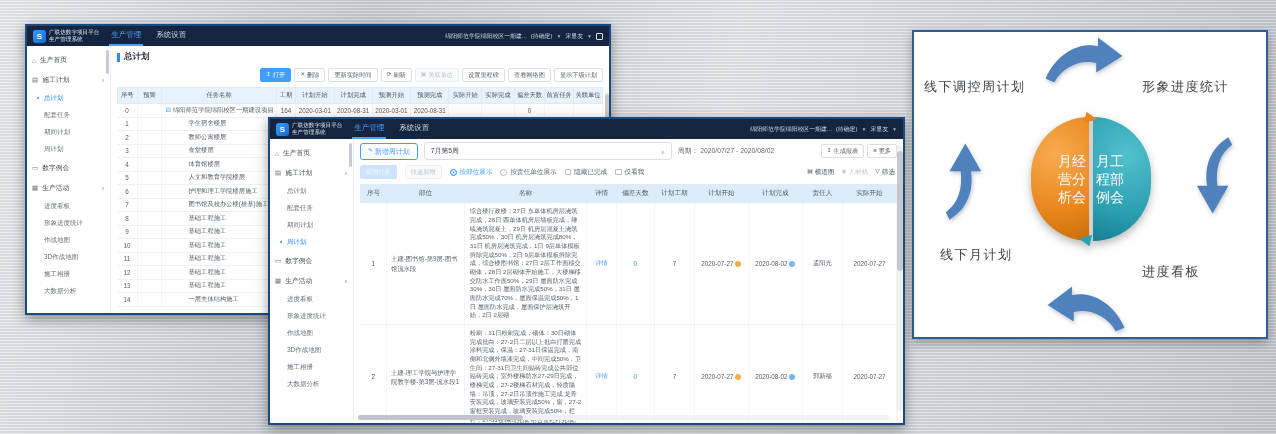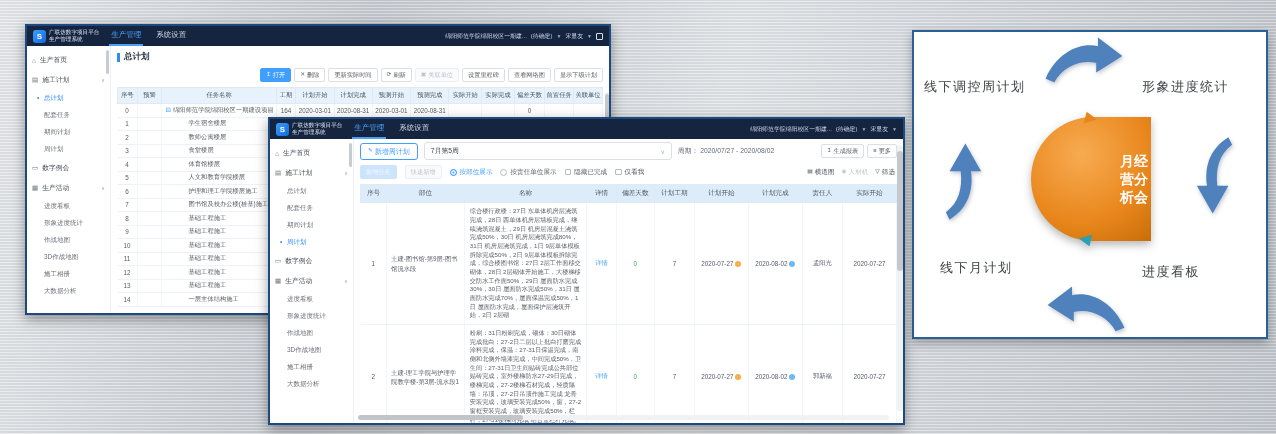--- a/index.html
+++ b/index.html
@@ -102,21 +102,21 @@
   #win-front .vthumb{height:120px;margin-top:6px;}
   .hscroll{position:absolute;left:4px;right:14px;bottom:3px;height:5px;background:#f1f2f4;border-radius:3px;}
   .hthumb{width:165px;height:100%;background:#c1c5ca;border-radius:3px;}
 
   
   .d-label{position:absolute;font-size:13px;color:#3f4245;letter-spacing:1.5px;white-space:nowrap;}
   .arrow{position:absolute;filter:drop-shadow(1px 2px 2px rgba(40,60,90,.3));}
   .arrow path{fill:var(--c-arrow);}
   .cycle{position:absolute;left:117px;top:85px;width:120px;height:124px;display:flex;gap:4px;
     filter:drop-shadow(0 4px 4px rgba(0,0,0,.28));}
-  .half{flex:1;color:#fff;font-weight:bold;font-size:14px;display:flex;align-items:center;line-height:1.3;position:relative;}
+  .half{flex:1;color:#fff;font-weight:normal;font-size:14px;display:flex;align-items:center;line-height:1.3;position:relative;}
   .half .t{display:block;width:2.15em;word-break:break-all;text-align:center;}
   .half.left{border-radius:62px 0 0 62px;background:radial-gradient(circle at 42% 30%, #f8ab52, var(--c-orange) 62%, #c76e08);justify-content:flex-end;padding-right:2px;}
   .half.right{border-radius:0 62px 62px 0;background:radial-gradient(circle at 58% 30%, #53c0cd, var(--c-teal) 62%, #177f92);justify-content:flex-start;padding-left:2px;}
   .tip-top{position:absolute;left:54px;top:-4px;width:0;height:0;border-left:12px solid var(--c-orange);
     border-top:5px solid transparent;border-bottom:7px solid transparent;transform:rotate(14deg);}
   .tip-bottom{position:absolute;left:48px;bottom:-4px;width:0;height:0;border-right:12px solid var(--c-teal);
     border-top:7px solid transparent;border-bottom:5px solid transparent;transform:rotate(14deg);}
 </style>
 </head>
 <body>
@@ -648,37 +648,40 @@
       </div>
       <div class="vscroll">
           <div class="vthumb"></div>
         </div>
     </div>
   </section>
 
   <section id="panel-diagram">
     <span class="d-label" style="left:10px;top:46px;">线下调控周计划</span>
     <span class="d-label" style="left:228px;top:46px;">形象进度统计</span>
-    <span class="d-label" style="left:26px;top:227px;">线下月计划</span>
+    <span class="d-label" style="left:26px;top:214px;">线下月计划</span>
     <span class="d-label" style="left:228px;top:231px;">进度看板</span>
 
     <svg class="arrow" style="left:126px;top:3px;" width="88" height="48" viewBox="0 0 100 55">
       <path d="M6,50 C20,18 48,8 66,13 L66,3 L94,24 L64,43 L64,32 C46,28 26,36 16,54 Z"></path>
     </svg>
     <svg class="arrow" style="left:268px;top:95px;" width="52" height="95" viewBox="0 0 56 96">
       <path d="M50,8 C30,20 24,40 27,60 L16,60 L33,90 L50,60 L38,60 C36,42 40,26 54,16 Z"></path>
     </svg>
     <svg class="arrow" style="left:128px;top:252px;" width="88" height="48" viewBox="0 0 100 55">
       <path d="M94,50 C80,18 52,8 34,13 L34,3 L6,24 L36,43 L36,32 C54,28 74,36 84,54 Z"></path>
     </svg>
     <svg class="arrow" style="left:30px;top:103px;" width="52" height="95" viewBox="0 0 56 96">
       <path d="M6,88 C26,76 32,56 29,36 L40,36 L23,6 L6,36 L18,36 C20,54 16,70 2,80 Z"></path>
     </svg>
 
     <div class="cycle">
       <div class="half left">
         <span class="t">月经营分析会</span>
       </div>
+      <div class="half right">
+        <span class="t">月工程部例会</span>
+      </div>
       <span class="tip-top"></span>
       <span class="tip-bottom"></span>
     </div>
   </section>
 </div>
 
 </body></html>

